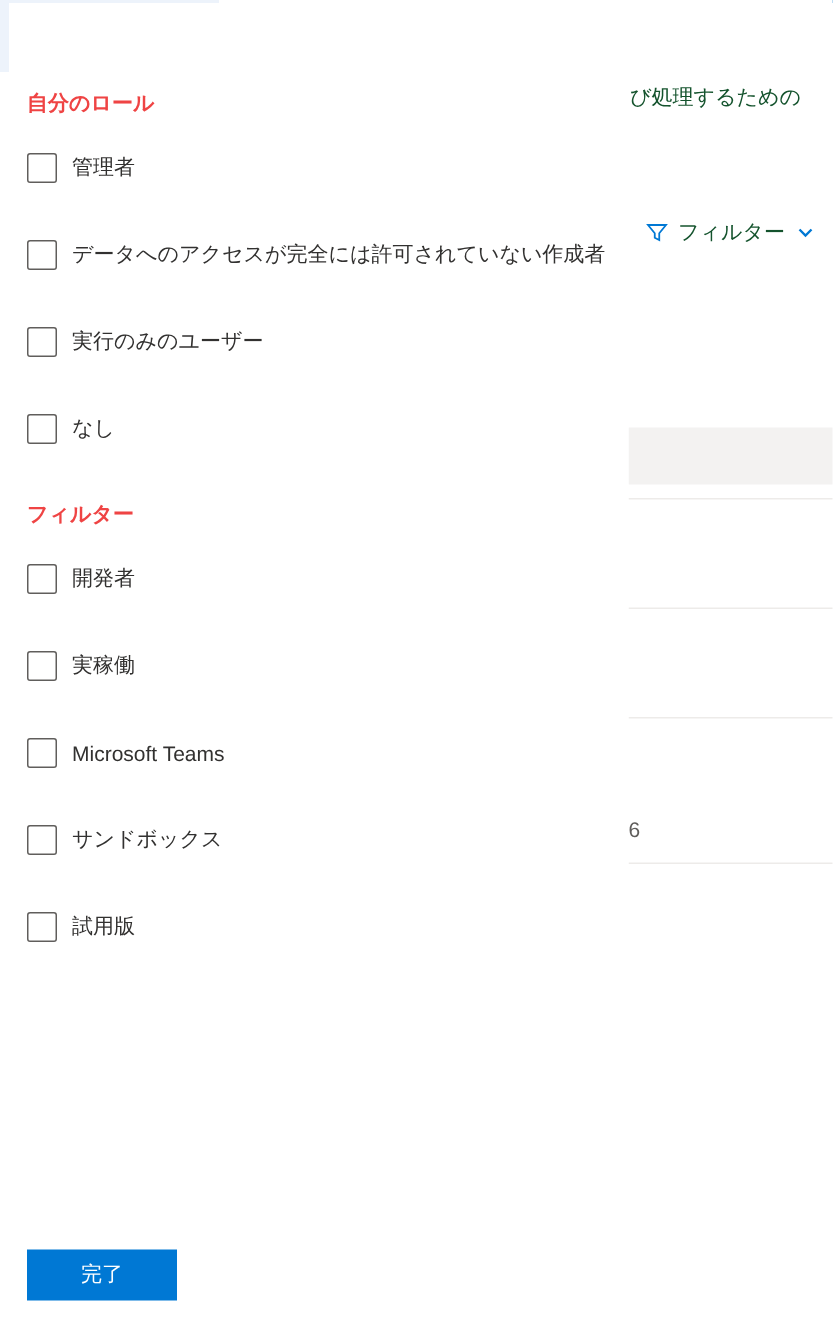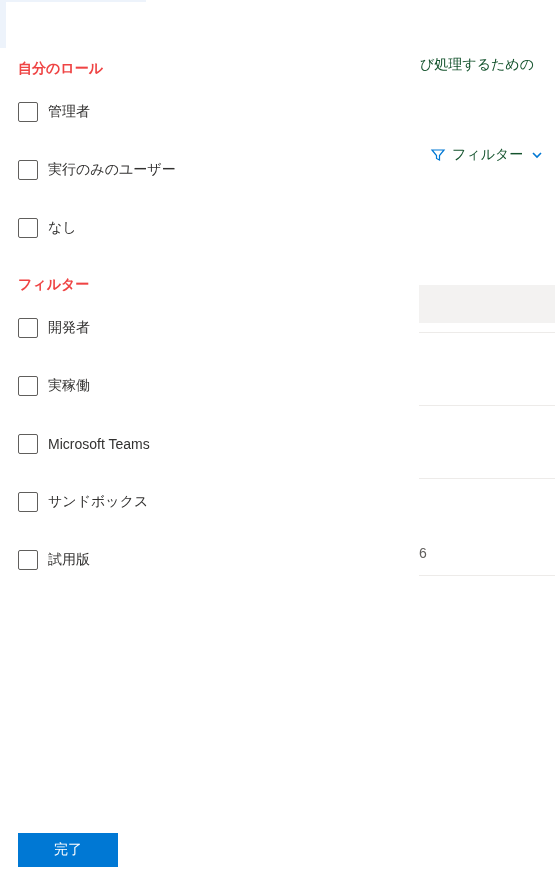--- a/index.html
+++ b/index.html
@@ -190,20 +190,24 @@
 <div class="panel">
   <div class="panel-body">
 
     <div class="section-title">自分のロール</div>
     <div class="checkbox-item">
       <div class="checkbox"></div>
       <div class="checkbox-label">管理者</div>
     </div>
     <div class="checkbox-item">
       <div class="checkbox"></div>
+      <div class="checkbox-label">データへのアクセスが完全には許可されていない作成者</div>
+    </div>
+    <div class="checkbox-item">
+      <div class="checkbox"></div>
       <div class="checkbox-label">実行のみのユーザー</div>
     </div>
 
     <div class="checkbox-item">
       <div class="checkbox"></div>
       <div class="checkbox-label">なし</div>
     </div>
 
     <div class="section-title">フィルター</div>
     <div class="checkbox-item">

